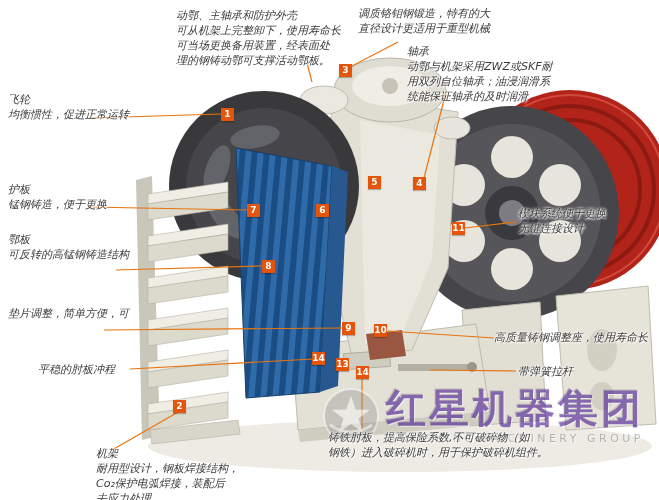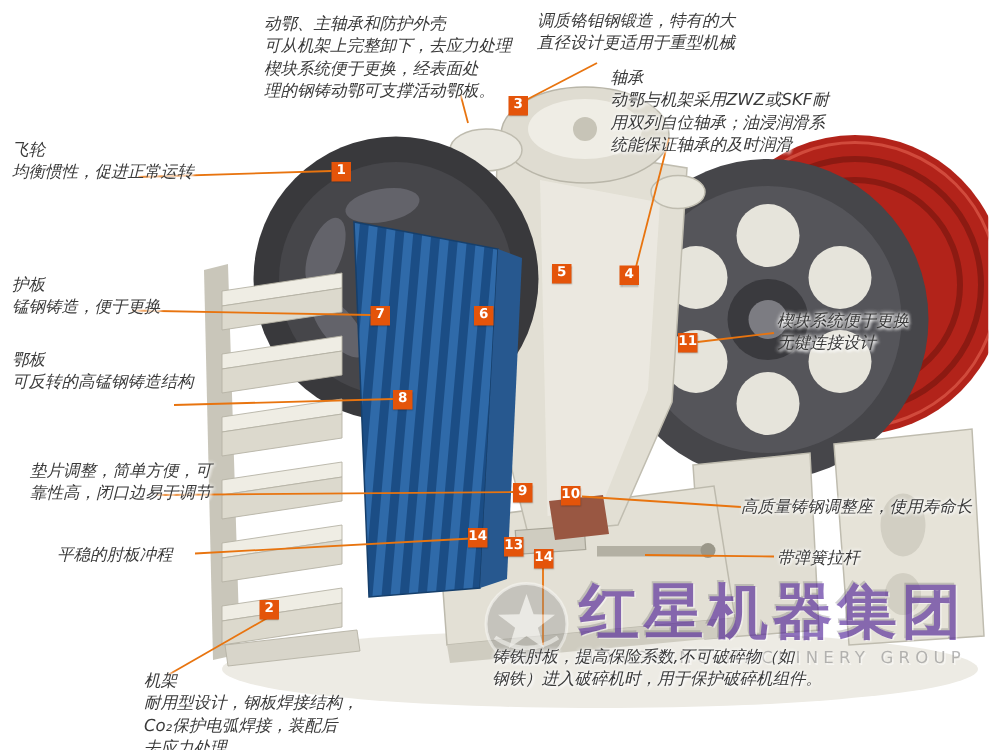--- a/index.html
+++ b/index.html
@@ -167,22 +167,22 @@
       <path d="M8,38 Q29,52 50,38" fill="none" stroke="rgba(255,255,255,0.7)" stroke-width="3"></path>
     </svg>
     <div class="wm-text">
       <div class="wm-cn">红星机器集团</div>
       <div class="wm-en">HONGXING MACHINERY GROUP</div>
     </div>
   </div>
 
   <div class="callout" style="left:176px;top:8px">
     <span class="l">动鄂、主轴承和防护外壳</span>
-    <span class="l">可从机架上完整卸下，去应力处理</span>
-    <span class="l">楔块系统便于更换，经表面处</span>
+    <span class="l">可从机架上完整卸下，使用寿命长</span>
+    <span class="l">可当场更换备用装置，经表面处</span>
     <span class="l">理的钢铸动鄂可支撑活动鄂板。</span>
   </div>
 
   <div class="callout" style="left:358px;top:6px">
     <span class="l">调质铬钼钢锻造，特有的大</span>
     <span class="l">直径设计更适用于重型机械</span>
   </div>
 
   <div class="callout" style="left:407px;top:44px">
     <span class="l">轴承</span>
@@ -199,23 +199,22 @@
   <div class="callout" style="left:8px;top:182px">
     <span class="l">护板</span>
     <span class="l">锰钢铸造，便于更换</span>
   </div>
 
   <div class="callout" style="left:8px;top:232px">
     <span class="l">鄂板</span>
     <span class="l">可反转的高锰钢铸造结构</span>
   </div>
 
-  <div class="callout" style="left:20px;top:306px">
+  <div class="callout" style="left:8px;top:306px">
     <span class="l">垫片调整，简单方便，可</span>
-    <span class="l">靠性高，闭口边易于调节</span>
   </div>
 
   <div class="callout" style="left:38px;top:362px">
     <span class="l">平稳的肘板冲程</span>
   </div>
 
   <div class="callout" style="left:96px;top:446px">
     <span class="l">机架</span>
     <span class="l">耐用型设计，钢板焊接结构，</span>
     <span class="l">Co₂保护电弧焊接，装配后</span>

